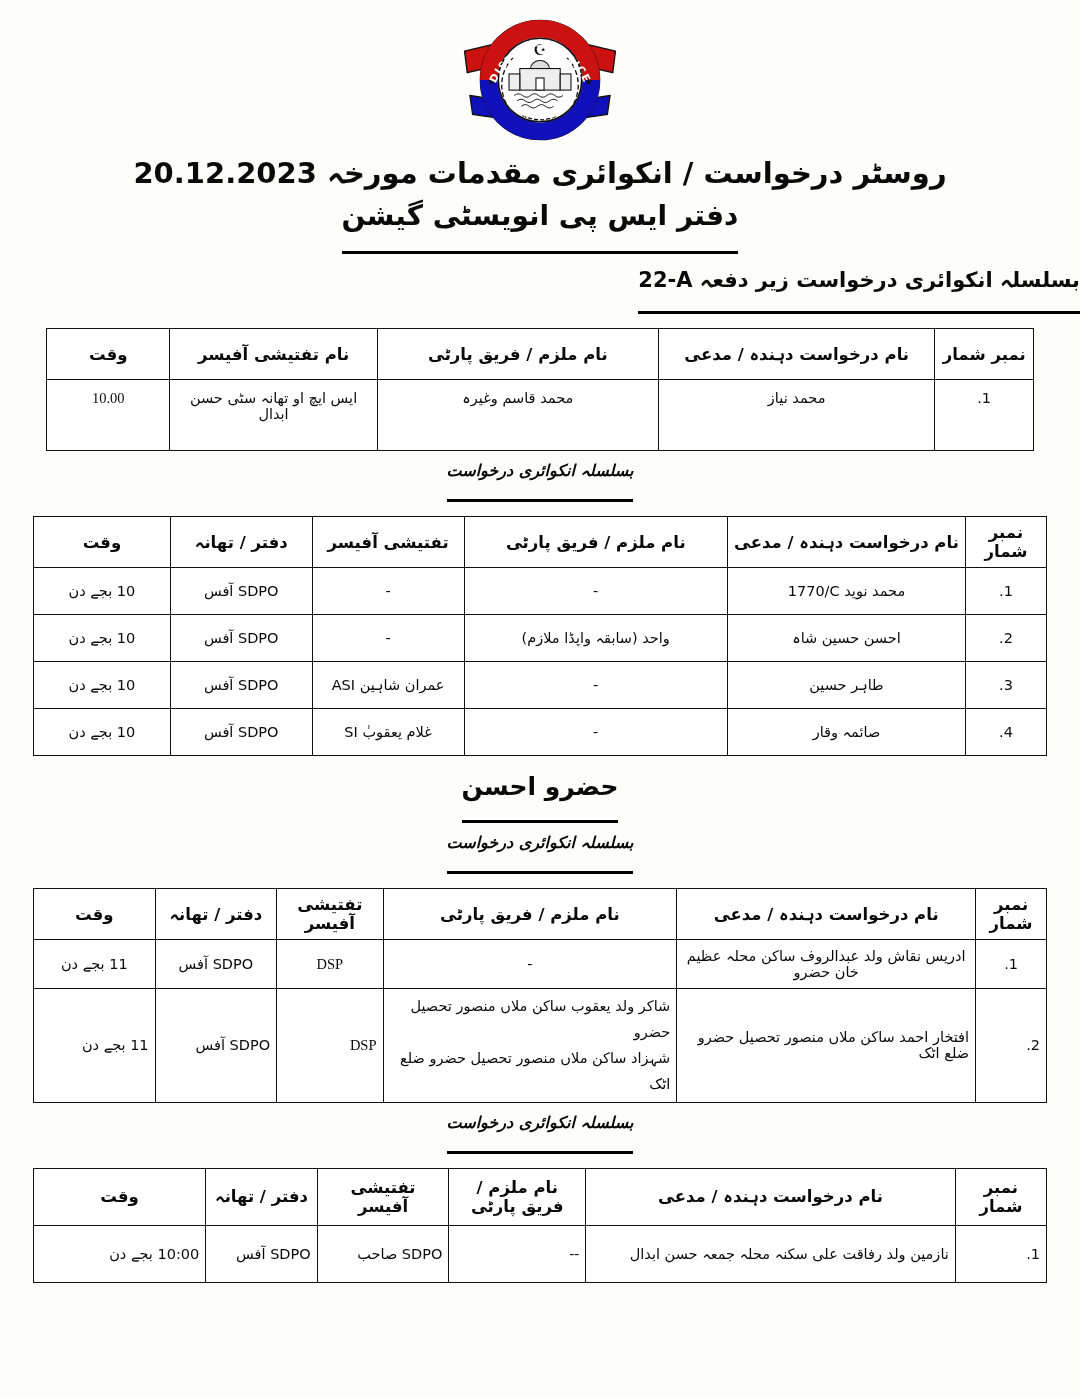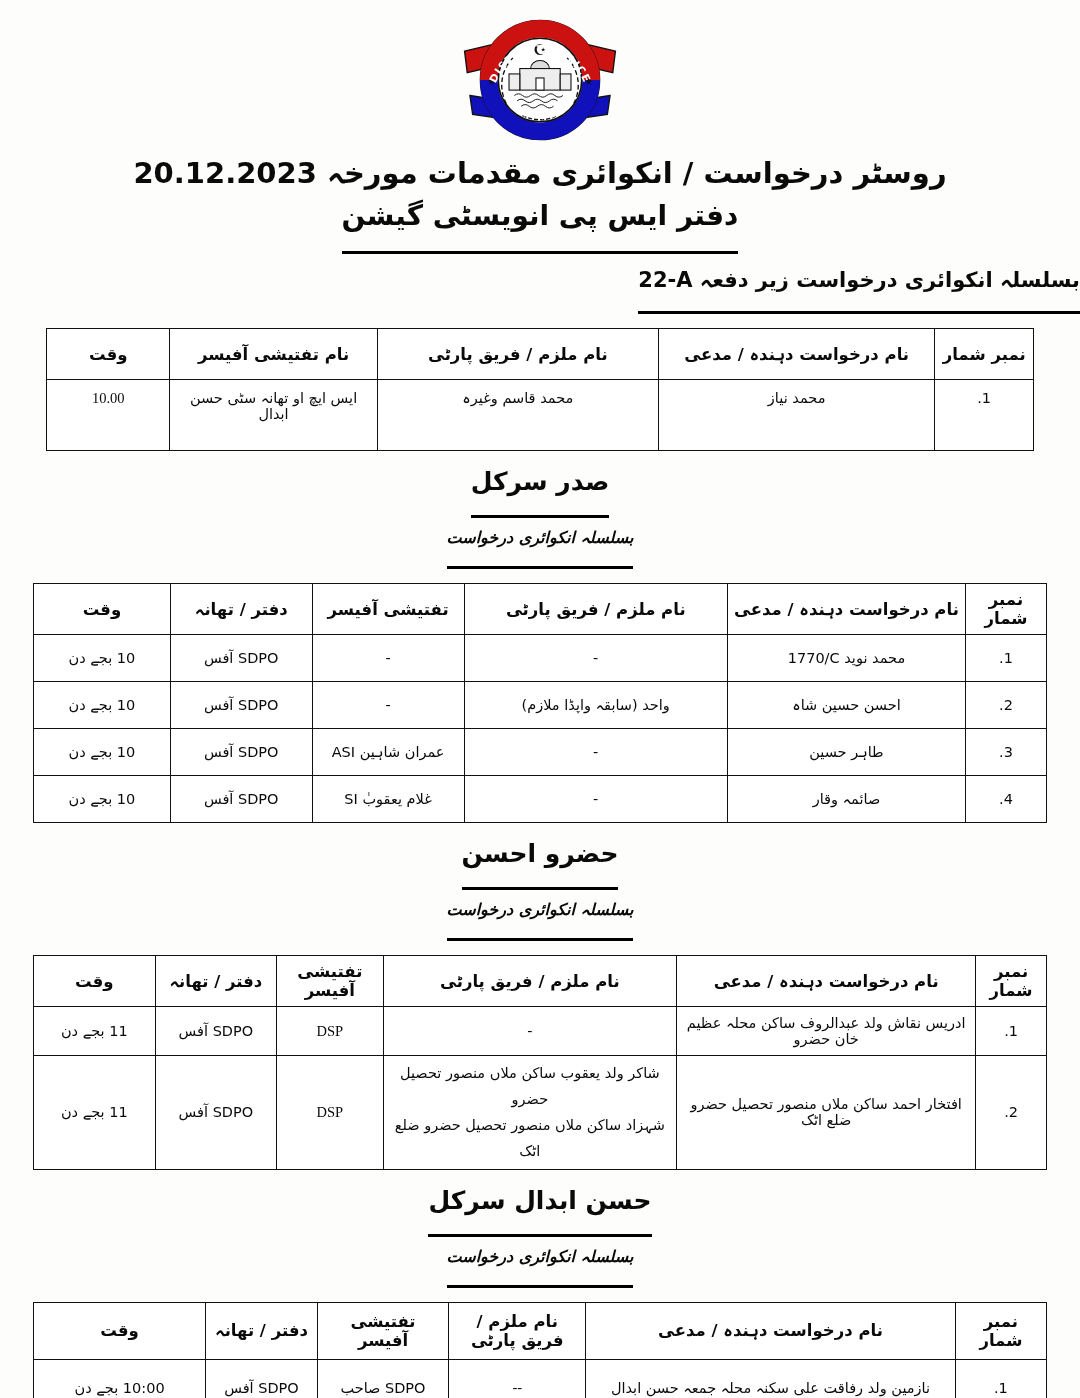--- a/index.html
+++ b/index.html
@@ -32,24 +32,24 @@
   table.roster th,table.roster td{
     border:1.6px solid #111;
     text-align:center;vertical-align:middle;
     padding:4px 6px;overflow:hidden;
   }
   table.roster th{font-size:16.5px;font-weight:bold;height:42px;}
   table.roster td{font-size:14.5px;}
   table.t1{width:988px;}
   table.t1 td{height:56px;vertical-align:top;padding-top:10px;}
   table.t2 td{height:38px;}
-  table.t3 td.tall{height:70px;}
+  table.t3 td.tall{height:70px;text-align:right;}
   table.t3 td{height:40px;}
   table.t4 th{height:48px;}
-  table.t4 td{height:48px;}
+  table.t4 td{height:48px;text-align:right;}
   .multiline{white-space:pre-line;line-height:1.8;}
   .latin{font-family:Liberation Serif, serif;}
 </style>
 </head>
 <body>
 
 <div class="page">
 
   <div class="logo-wrap">
     <svg class="logo" viewBox="0 0 260 190">
@@ -131,21 +131,20 @@
       <td>1.</td>
       <td>محمد نیاز</td>
       <td>محمد قاسم وغیرہ</td>
       <td>ایس ایچ او تھانہ سٹی حسن ابدال</td>
       <td class="latin">10.00</td>
     </tr>
   </tbody>
     </table>
 
   <div class="section-head">
-    <div class="section-title"><span class="u">صدر سرکل</span></div>
     <div class="section-sub"><span class="u">بسلسلہ انکوائری درخواست</span></div>
   </div>
 
   <table class="roster t2">
     <colgroup>
       <col style="width:8%">
         <col style="width:23.5%">
         <col style="width:26%">
         <col style="width:15%">
         <col style="width:14%">
@@ -232,21 +231,20 @@
       <td class="tall multiline">شاکر ولد یعقوب ساکن ملاں منصور تحصیل حضرو
 شہزاد ساکن ملاں منصور تحصیل حضرو ضلع اٹک</td>
       <td class="tall latin">DSP</td>
       <td class="tall">SDPO آفس</td>
       <td class="tall">11 بجے دن</td>
     </tr>
   </tbody>
     </table>
 
   <div class="section-head">
-    <div class="section-title"><span class="u">حسن ابدال سرکل</span></div>
     <div class="section-sub"><span class="u">بسلسلہ انکوائری درخواست</span></div>
   </div>
 
   <table class="roster t4">
     <colgroup>
       <col style="width:9%">
         <col style="width:36.5%">
         <col style="width:13.5%">
         <col style="width:13%">
         <col style="width:11%">

